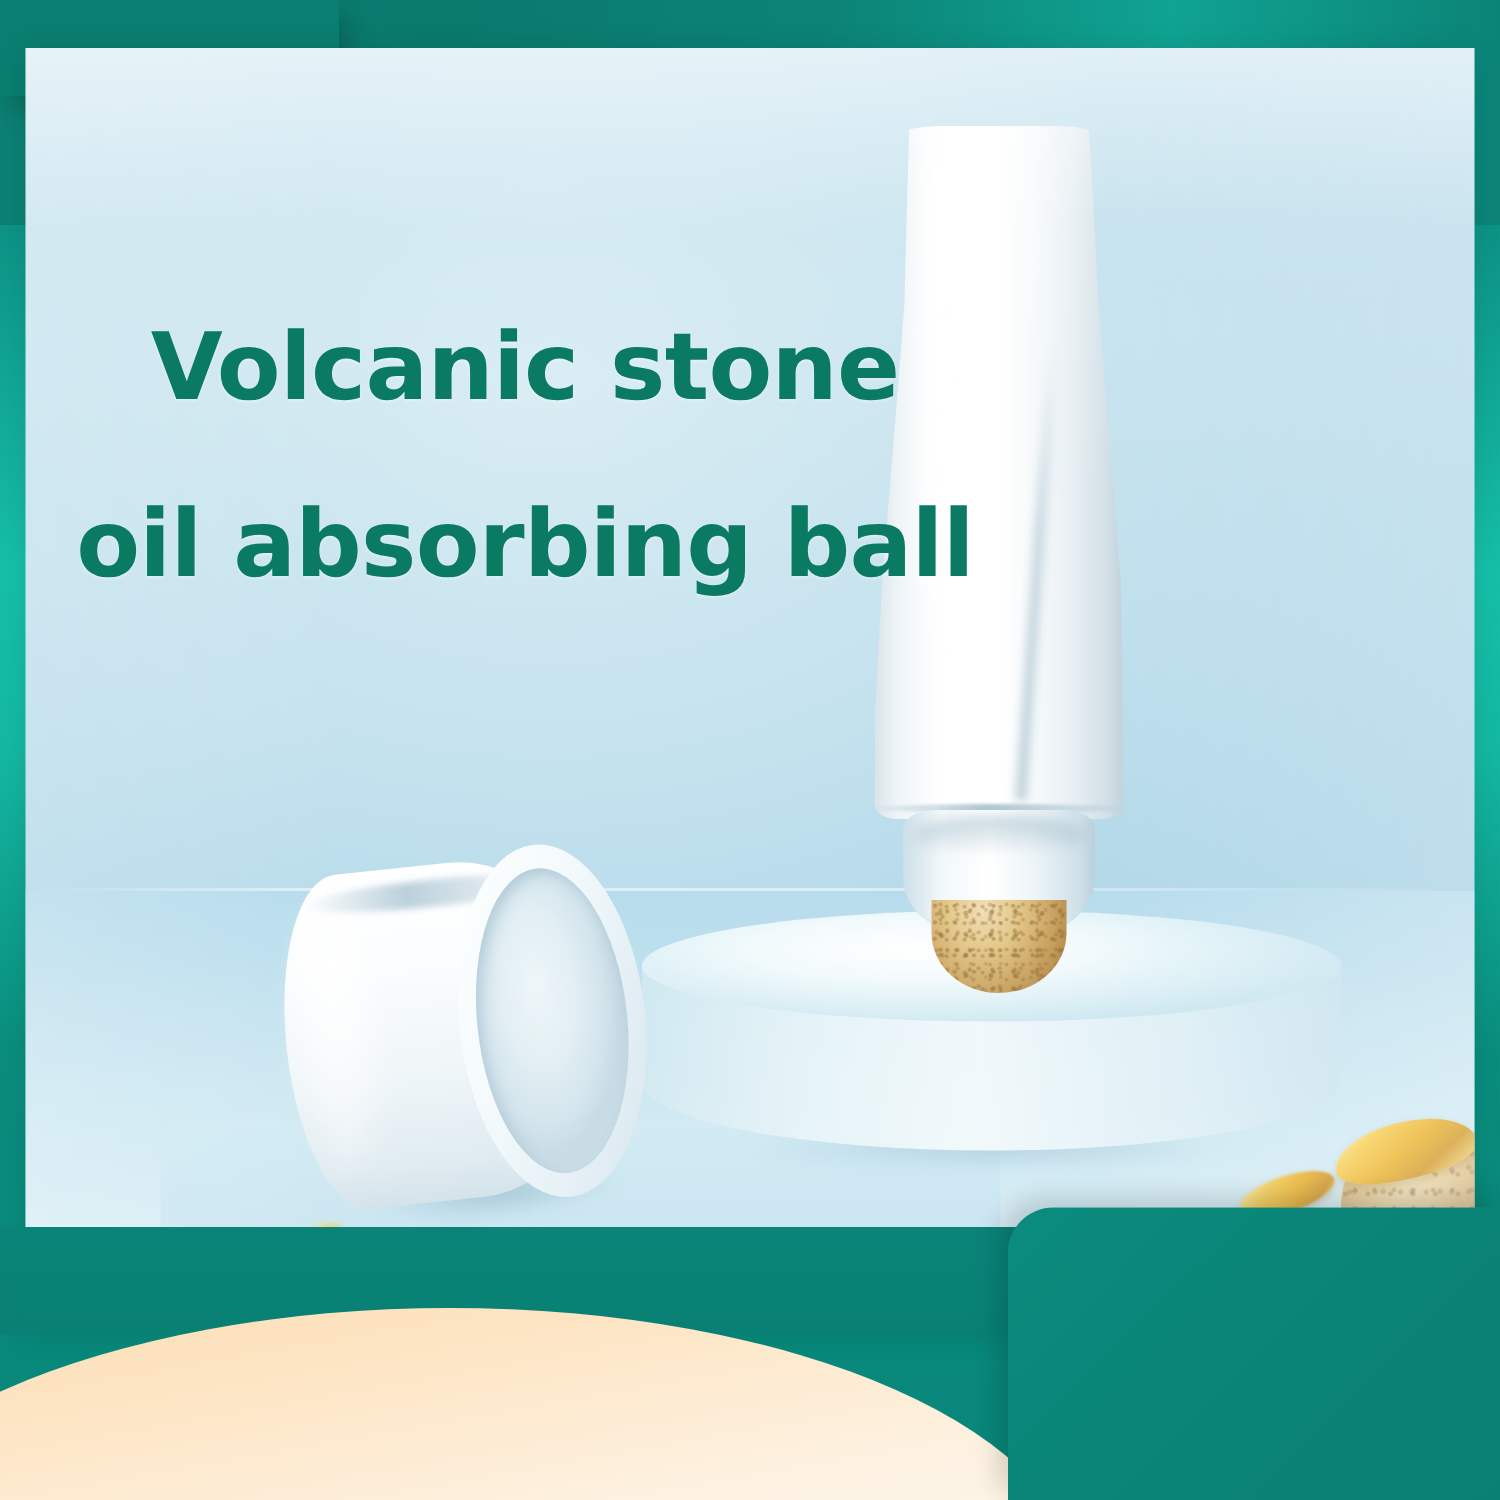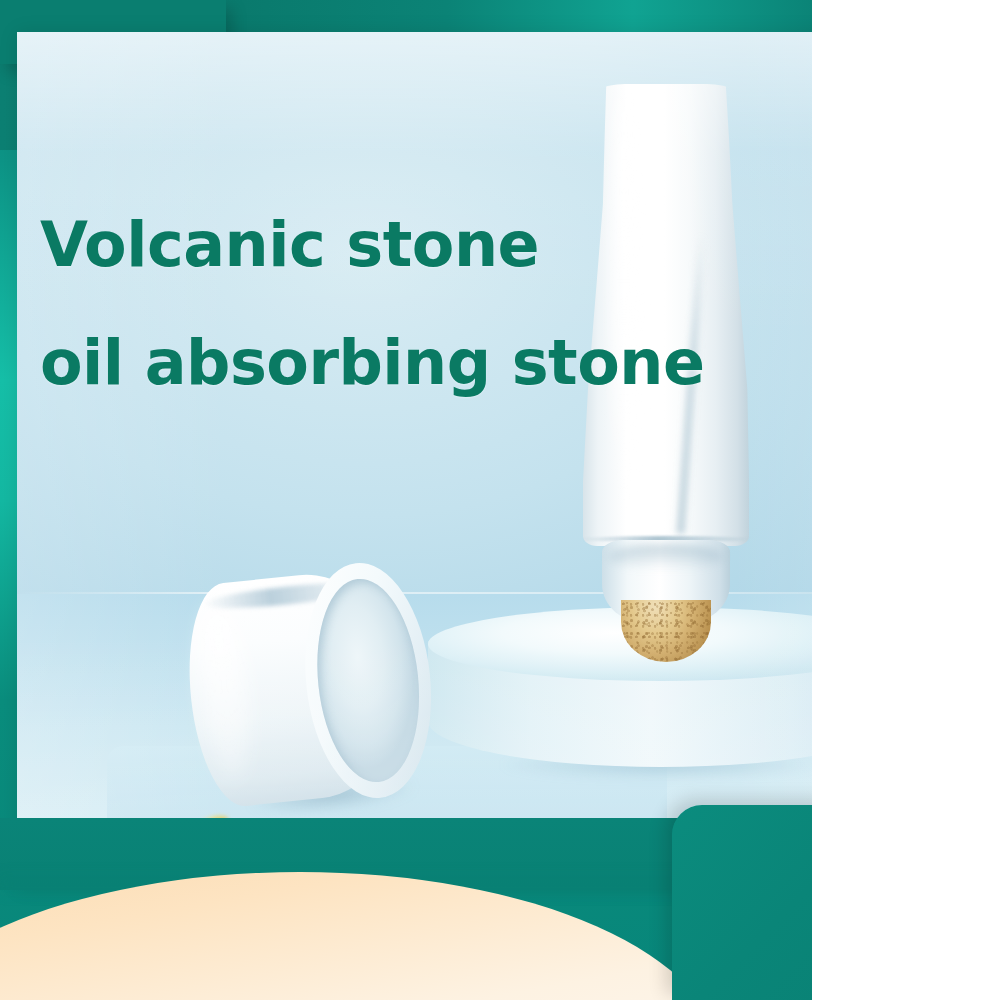--- a/index.html
+++ b/index.html
@@ -6,24 +6,25 @@
     margin: 0;
     padding: 0;
     background: #ffffff;
   }
   body {
     font-family: "Liberation Sans", sans-serif;
   }
 
   #poster {
     position: relative;
-    width: 812px;
+    width: 1000px;
     height: 1000px;
     overflow: hidden;
     background: #0b8476;
+    text-align: center;
   }
 
   
   .frame-teal {
     position: absolute;
     inset: 0;
     background:
       linear-gradient(180deg,
         #0b7f71 0%,
         #0d9486 16%,
@@ -390,16 +391,16 @@
     <div class="photo-sheen"></div>
   </div>
 
   <div class="teal-bottom-band"></div>
   <div class="teal-bottom-band-soft"></div>
   <div class="peach-blob"></div>
   <div class="corner-block-br"></div>
 
   <div class="headline">
     <span class="headline-line">Volcanic stone</span>
-    <span class="headline-line">oil absorbing stone</span>
+    <span class="headline-line">oil absorbing ball</span>
   </div>
 
 </div>
 
 </body></html>

